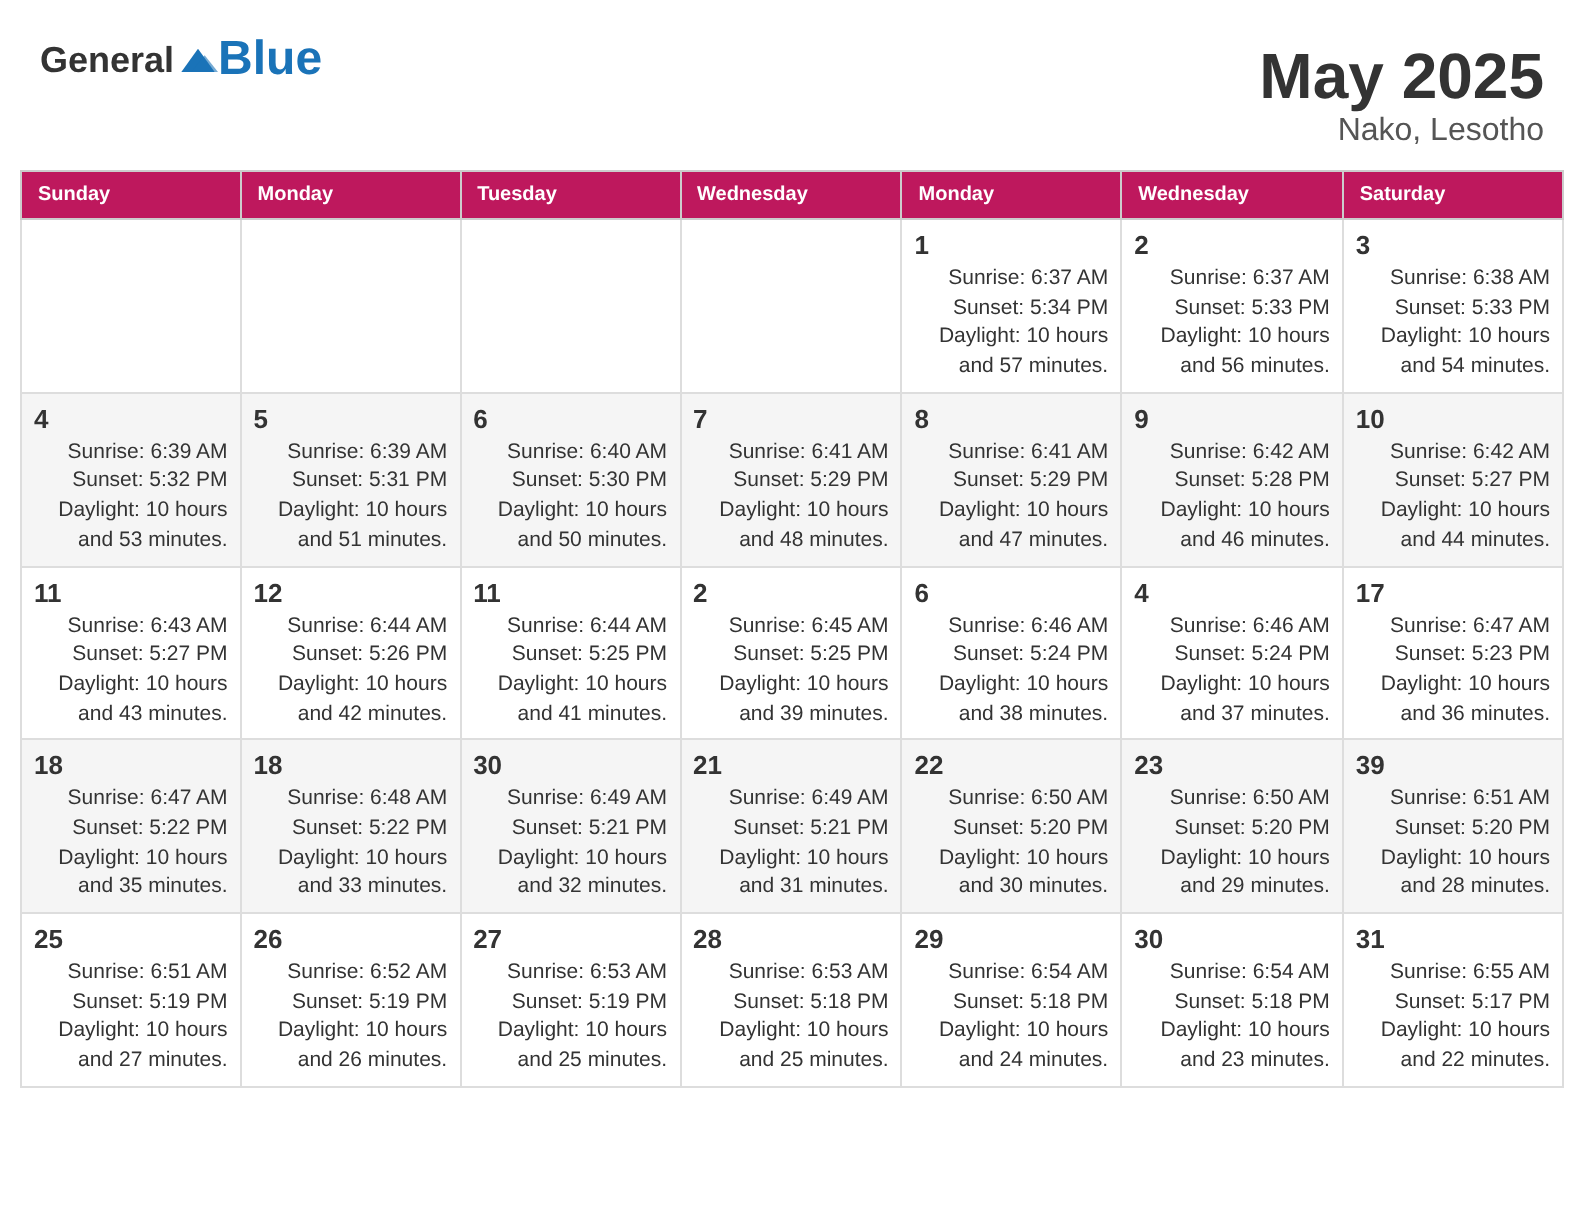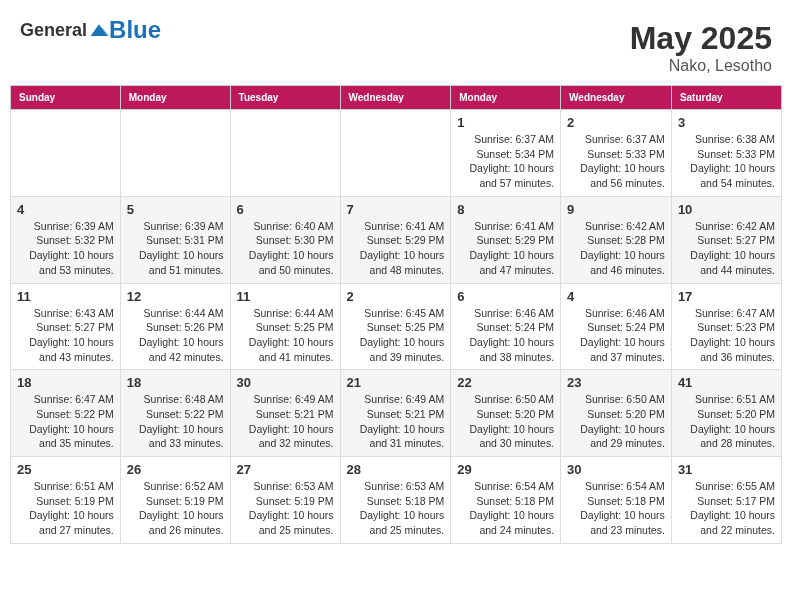--- a/index.html
+++ b/index.html
@@ -222,21 +222,21 @@
         </td>
         <td>
           <span class="day-number">22</span>
           <div class="day-info">Sunrise: 6:50 AM<br>Sunset: 5:20 PM<br>Daylight: 10 hours and 30 minutes.</div>
         </td>
         <td>
           <span class="day-number">23</span>
           <div class="day-info">Sunrise: 6:50 AM<br>Sunset: 5:20 PM<br>Daylight: 10 hours and 29 minutes.</div>
         </td>
         <td>
-          <span class="day-number">41</span>
+          <span class="day-number">39</span>
           <div class="day-info">Sunrise: 6:51 AM<br>Sunset: 5:20 PM<br>Daylight: 10 hours and 28 minutes.</div>
         </td>
       </tr>
       <tr>
         <td>
           <span class="day-number">25</span>
           <div class="day-info">Sunrise: 6:51 AM<br>Sunset: 5:19 PM<br>Daylight: 10 hours and 27 minutes.</div>
         </td>
         <td>
           <span class="day-number">26</span>

